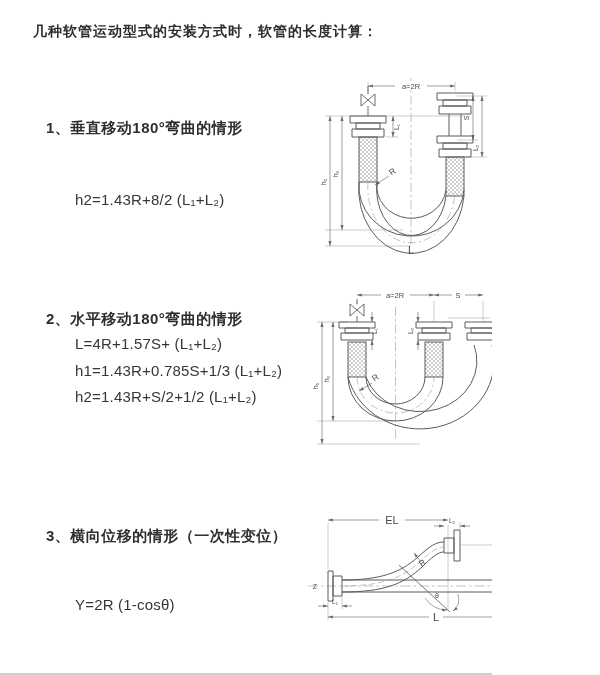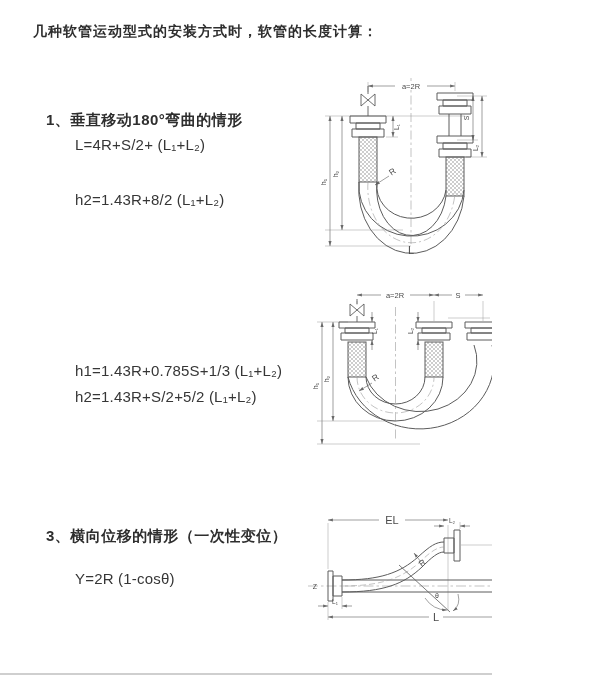--- a/index.html
+++ b/index.html
@@ -15,29 +15,30 @@
   svg text{font-family:"Liberation Sans","DejaVu Sans",sans-serif;fill:#4a4a4a;}
   .page-edge{position:absolute;left:0;bottom:0;width:600px;height:2px;background:#cfcfcf;}
 </style>
 </head>
 <body>
 
 <div id="page">
 
   <div class="title">几种软管运动型式的安装方式时，软管的长度计算：</div>
 
-  <div class="heading" style="top:111px">1、垂直移动180°弯曲的情形</div>
-  <div class="formula" style="top:136px">L=4R+S/2+ (L₁+L₂)</div>
+  <div class="heading" style="top:119px">1、垂直移动180°弯曲的情形</div>
   <div class="formula" style="top:191px">h2=1.43R+8/2 (L₁+L₂)</div>
 
+  <div class="heading" style="top:310px">2、水平移动180°弯曲的情形</div>
+  <div class="formula" style="top:335px">L=4R+1.57S+ (L₁+L₂)</div>
   <div class="formula" style="top:362px">h1=1.43R+0.785S+1/3 (L₁+L₂)</div>
-  <div class="formula" style="top:388px">h2=1.43R+S/2+5/2 (L₁+L₂)</div>
+  <div class="formula" style="top:388px">h2=1.43R+S/2+1/2 (L₁+L₂)</div>
 
   <div class="heading" style="top:527px">3、横向位移的情形（一次性变位）</div>
-  <div class="formula" style="top:570px">Y=2R (1-cosθ)</div>
+  <div class="formula" style="top:596px">Y=2R (1-cosθ)</div>
 
   <svg style="left:305px;top:70px" width="270" height="188" viewBox="0 0 270 188">
     <defs>
       <marker id="m1" viewBox="0 0 10 10" refX="10" refY="5" markerWidth="7" markerHeight="7" orient="auto-start-reverse">
         <path d="M0,1.8 L10,5 L0,8.2 Z" fill="#6a6a6a"></path>
       </marker>
       <pattern id="p1" width="4" height="4" patternUnits="userSpaceOnUse">
         <path d="M0,4 L4,0 M0,0 L4,4" stroke="#9a9a9a" stroke-width="0.5"></path>
       </pattern>
     </defs>

